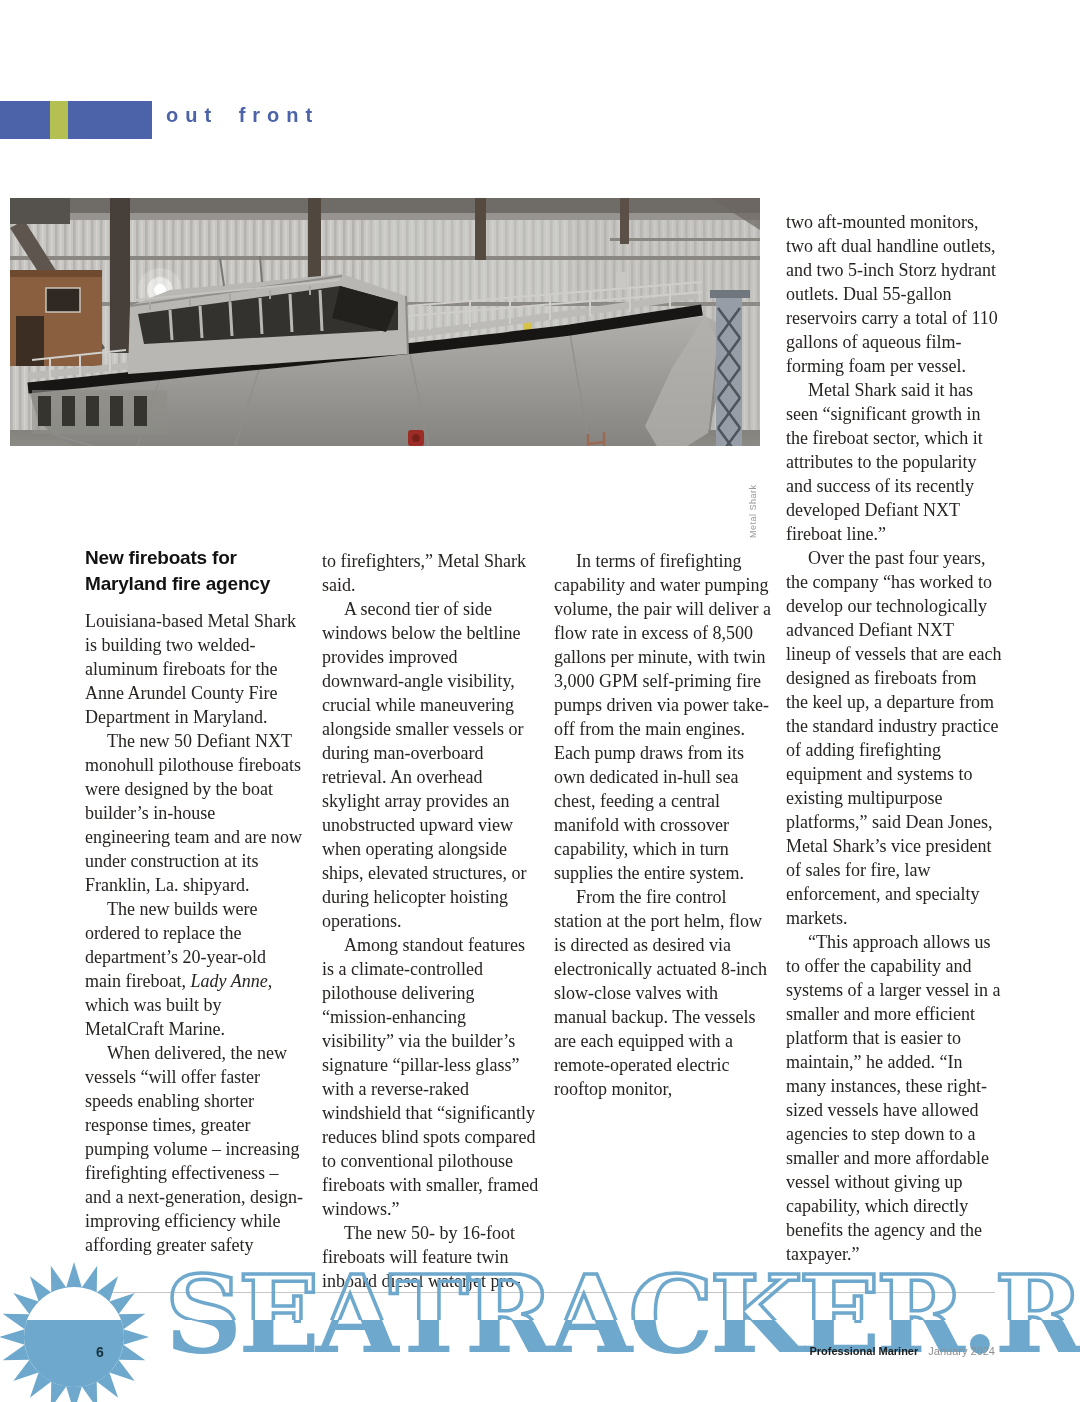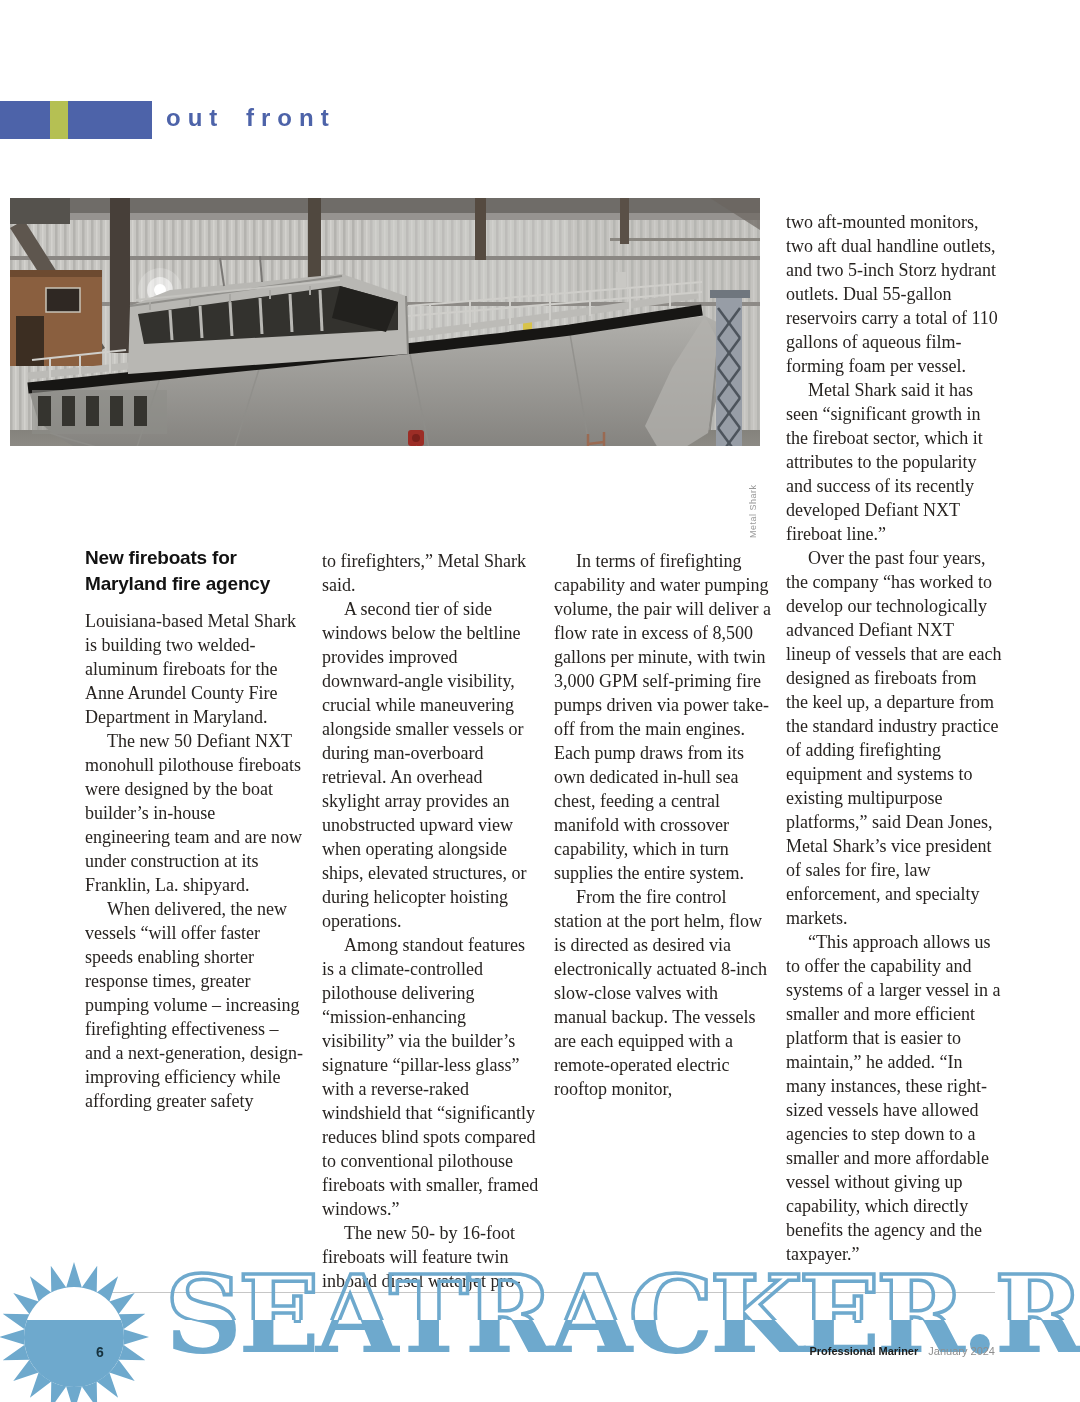--- a/index.html
+++ b/index.html
@@ -2,21 +2,21 @@
 <html><head>
 <meta charset="utf-8">
 <style>
   html,body{margin:0;padding:0;background:#ffffff;}
   .page{position:relative;width:1080px;height:1402px;background:#fff;overflow:hidden;
         font-family:"Liberation Sans",sans-serif;}
 
   
   .hdr-bar{position:absolute;left:0;top:101px;width:152px;height:38px;background:#4d63a9;}
   .hdr-green{position:absolute;left:50px;top:0;width:18px;height:38px;background:#b5c053;}
-  .hdr-label{position:absolute;left:166px;top:104px;font-weight:bold;font-size:24px;
+  .hdr-label{position:absolute;left:166px;top:104px;font-weight:bold;font-size:20px;
              letter-spacing:7px;word-spacing:8px;color:#4d63a9;}
 
   
   .photo{position:absolute;left:10px;top:198px;width:750px;height:248px;overflow:hidden;}
   .caption{position:absolute;left:405px;top:482px;width:330px;color:#fff;font-weight:bold;
            font-size:13.5px;line-height:22px;letter-spacing:-0.2px;
            text-shadow:0 1px 3px rgba(0,0,0,.65);}
   .caption span{display:block;}
   .credit{position:absolute;left:748px;top:452px;height:86px;width:14px;
           writing-mode:vertical-rl;transform:rotate(180deg);
@@ -239,20 +239,21 @@
   </div>
   <div class="credit">Metal Shark</div>
 
   <div class="col col1">
     <h2 class="headline">
       <span class="hl">New fireboats for</span>
       <span class="hl">Maryland fire agency</span>
     </h2>
     <p>Louisiana-based Metal Shark is building two welded-aluminum fireboats for the Anne Arundel County Fire Department in Maryland.</p>
     <p class="ind">The new 50 Defiant NXT monohull pilothouse fireboats were designed by the boat builder’s in-house engineering team and are now under construction at its Franklin, La. shipyard.</p>
+    <p class="ind"><span>The new builds were ordered to replace the department’s 20-year-old main fireboat, </span><i>Lady Anne</i><span>, which was built by MetalCraft Marine.</span></p>
     <p class="ind">When delivered, the new vessels “will offer faster speeds enabling shorter response times, greater pumping volume – increasing firefighting effectiveness – and a next-generation, design-improving efficiency while affording greater safety</p>
   </div>
 
   <div class="col col2">
     <p>to firefighters,” Metal Shark said.</p>
     <p class="ind">A second tier of side windows below the beltline provides improved downward-angle visibility, crucial while maneuvering alongside smaller vessels or during man-overboard retrieval. An overhead skylight array provides an unobstructed upward view when operating alongside ships, elevated structures, or during helicopter hoisting operations.</p>
     <p class="ind">Among standout features is a climate-controlled pilothouse delivering “mission-enhancing visibility” via the builder’s signature “pillar-less glass” with a reverse-raked windshield that “significantly reduces blind spots compared to conventional pilothouse fireboats with smaller, framed windows.”</p>
     <p class="ind">The new 50- by 16-foot fireboats will feature twin inboard diesel waterjet pro-</p>
   </div>
 

